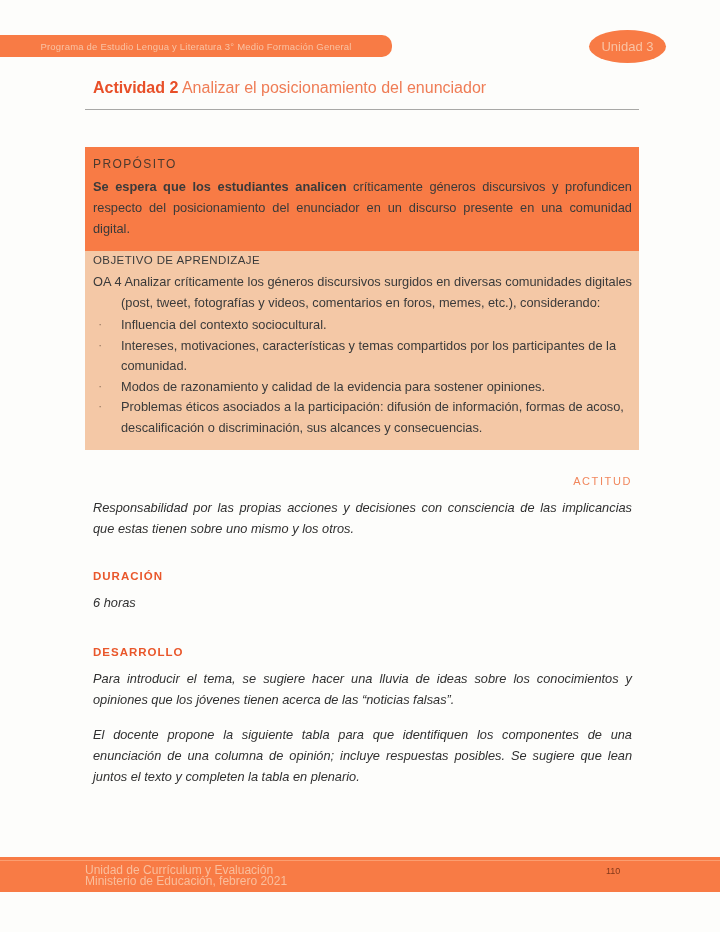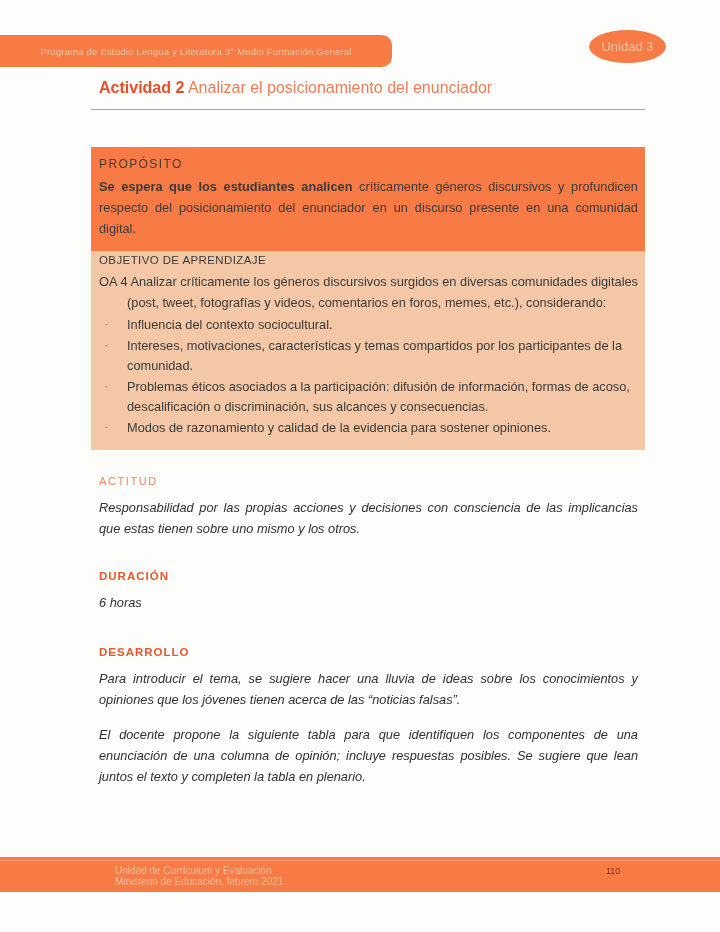--- a/index.html
+++ b/index.html
@@ -10,21 +10,21 @@
     background: #fdfdfb;
     font-family: "Liberation Sans", sans-serif;
     color: #303030;
     overflow: hidden;
   }
 
   
   .program-pill {
     position: absolute;
     left: 0; top: 35px;
-    width: 392px; height: 32px;
+    width: 392px; height: 22px;
     background: #F87B45;
     border-radius: 0 10px 10px 0;
     display: flex; align-items: center; justify-content: center;
     color: #F9C3A4;
     font-size: 9.5px;
     letter-spacing: .2px;
   }
   .unit-badge {
     position: absolute;
     left: 589px; top: 30px;
@@ -32,21 +32,21 @@
     background: #F87B45;
     border-radius: 50%;
     display: flex; align-items: center; justify-content: center;
     color: #F9C3A4;
     font-size: 13px;
   }
 
   
   .content {
     position: absolute;
-    left: 91px; top: 78px;
+    left: 85px; top: 78px;
     width: 554px;
   }
   .pad { padding-left: 8px; padding-right: 7px; }
 
   .activity-title {
     font-size: 16px;
     line-height: 20px;
   }
   .activity-title .t-bold { font-weight: bold; color: #E84F28; }
   .activity-title .t-light { color: #EF7C55; }
@@ -117,20 +117,21 @@
     font-size: 13px;
   }
 
   
   .section-heading-light {
     margin-top: 25px;
     color: #F1875D;
     font-size: 11px;
     letter-spacing: 1.6px;
     line-height: 13px;
+    text-align: right;
   }
   .section-heading-bold {
     color: #E9572B;
     font-weight: bold;
     font-size: 11.5px;
     letter-spacing: 1px;
     line-height: 13px;
   }
   .mt-duracion { margin-top: 31px; }
   .mt-desarrollo { margin-top: 33px; }
@@ -152,23 +153,23 @@
   }
   .footer-stripe { height: 3px; background: #F87B45; }
   .footer-divider { height: 1px; background: #FB9E70; }
   .footer-bar {
     position: relative;
     height: 31px;
     background: #F87B45;
   }
   .footer-credits {
     position: absolute;
-    left: 115px; top: 4px;
+    left: 85px; top: 4px;
     color: #F9BE9C;
-    font-size: 10px;
+    font-size: 12px;
     line-height: 11px;
   }
   .footer-page-number {
     position: absolute;
     left: 606px; top: 5px;
     color: #83381A;
     font-size: 9px;
   }
 </style>
 </head>
@@ -196,22 +197,22 @@
         <span class="lead-bold">Se espera que los estudiantes analicen</span><span> críticamente géneros discursivos y profundicen respecto del posicionamiento del enunciador en un discurso presente en una comunidad digital.</span>
       </div>
     </div>
 
     <div class="box-peach">
       <div class="box-heading">OBJETIVO DE APRENDIZAJE</div>
       <div class="oa-intro">OA 4 Analizar críticamente los géneros discursivos surgidos en diversas comunidades digitales (post, tweet, fotografías y videos, comentarios en foros, memes, etc.), considerando:</div>
       <ul class="bullet-list">
         <li>Influencia del contexto sociocultural.</li>
         <li>Intereses, motivaciones, características y temas compartidos por los participantes de la comunidad.</li>
+        <li>Modos de razonamiento y calidad de la evidencia para sostener opiniones.</li>
         <li>Problemas éticos asociados a la participación: difusión de información, formas de acoso, descalificación o discriminación, sus alcances y consecuencias.</li>
-        <li>Modos de razonamiento y calidad de la evidencia para sostener opiniones.</li>
       </ul>
     </div>
 
     <div class="section-heading-light pad">ACTITUD</div>
     <div class="section-body pad">Responsabilidad por las propias acciones y decisiones con consciencia de las implicancias que estas tienen sobre uno mismo y los otros.</div>
 
     <div class="section-heading-bold mt-duracion pad">DURACIÓN</div>
     <div class="section-body single pad">6 horas</div>
 
     <div class="section-heading-bold mt-desarrollo pad">DESARROLLO</div>

